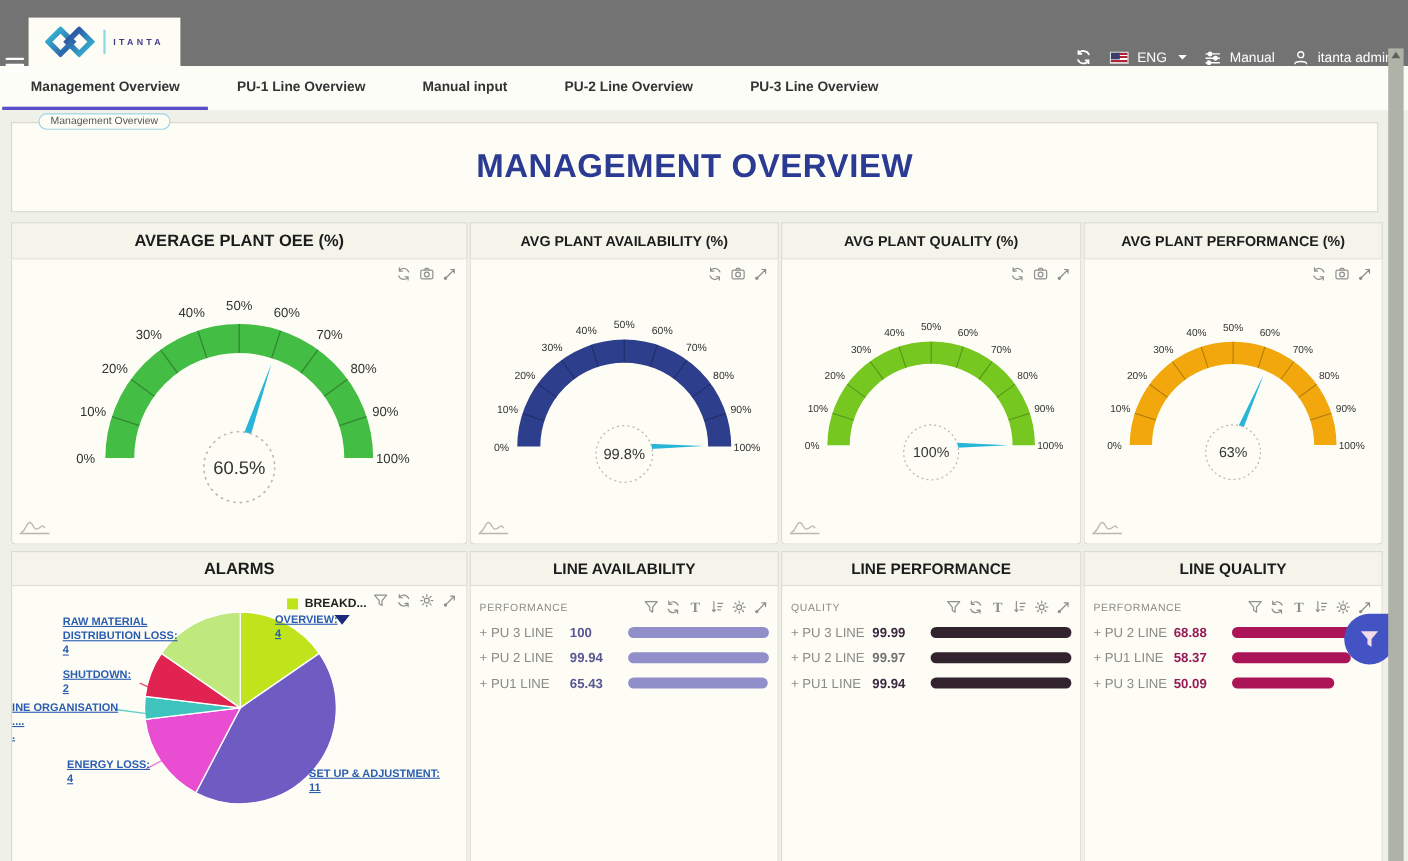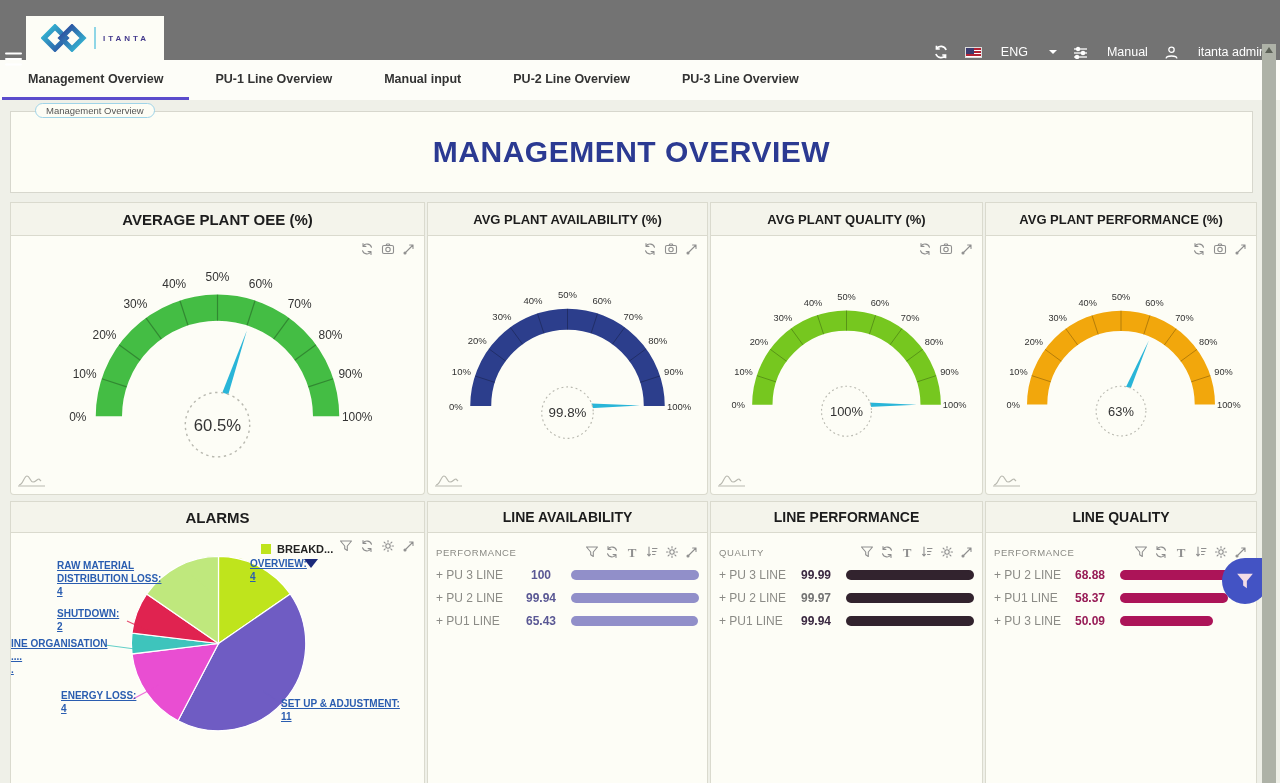--- a/index.html
+++ b/index.html
@@ -6,21 +6,21 @@
   html,body{width:1280px;height:783px;overflow:hidden;background:#eff0e8;
     font-family:"Liberation Sans",sans-serif;}
   
   .topbar{height:60px;background:#737373;display:flex;align-items:flex-end;position:relative;z-index:5}
   .burger{width:26px;display:flex;align-items:center;justify-content:center;cursor:pointer}
   .burger span{display:block;width:17px;height:2.5px;background:#fff;border-radius:1px;box-shadow:0 5.5px 0 #fff,0 -5.5px 0 #fff}
   .logobox{background:#fdfdf6;height:44px;width:138px;display:flex;align-items:center;justify-content:center;gap:7px}
   .logotext{font-size:8px;font-weight:bold;letter-spacing:3px;color:#43398c}
   .logosep{width:2px;height:22px;background:#8fd6e6}
   .topbar-right{margin-left:auto;display:flex;align-items:center;gap:16px;padding-right:14px;color:#fff;font-size:12.5px}
-  .tb-item{display:flex;align-items:center;gap:19px;cursor:pointer;color:#fff}
+  .tb-item{display:flex;align-items:center;gap:8px;cursor:pointer;color:#fff}
   .flag{width:17px;height:11px;background:repeating-linear-gradient(#b22234 0 1.6px,#fff 1.6px 3.2px);position:relative;border:0.5px solid #ddd}
   .flag::after{content:"";position:absolute;left:0;top:0;width:8px;height:6px;background:#3c3b6e}
   .caret{width:0;height:0;border-left:4px solid transparent;border-right:4px solid transparent;border-top:4px solid #fff;margin-left:2px}
   
   .tabbar{height:40px;background:#fdfdf8;display:flex;align-items:stretch;padding-left:2px;position:relative;z-index:4}
   .tab{display:flex;align-items:center;padding:0 26px;font-size:12.5px;font-weight:bold;color:#333;cursor:pointer;border-bottom:3px solid transparent}
   .tab.active{border-bottom-color:#5b4ccc}
   
   .content{position:relative;padding:0 27px 0 10px}
   .titlebox{margin-top:11px;height:82px;background:#fdfdf5;border:1px solid #d7d7cd;position:relative;display:flex;align-items:center;justify-content:center}
@@ -44,21 +44,21 @@
   .al-tri{position:absolute;left:293px;top:26px;width:0;height:0;border-left:7px solid transparent;border-right:7px solid transparent;border-top:9px solid #1b2a7a;z-index:3}
   .pielabel{position:absolute;font-size:10px;font-weight:bold;color:#2a5db0;text-decoration:underline;line-height:1.3;cursor:pointer;z-index:2}
   .pie-holder{position:absolute;left:105px;top:8px;width:205px;height:205px}
   .pie-lines{position:absolute;inset:0;pointer-events:none}
   
   .t-head{display:flex;align-items:center;padding:12px 8px 4px 8px}
   .t-col{flex:1;font-size:9.5px;letter-spacing:.6px;color:#8a8a84}
   .t-icons{display:flex;gap:6px}
   .t-row{display:flex;align-items:center;height:23px;padding:0 8px;cursor:pointer}
   .t-label{flex:1;color:#8b8b86;font-size:12px}
-  .t-val{width:46px;text-align:center;font-size:12px;margin-right:7px;font-weight:bold}
+  .t-val{width:46px;text-align:left;font-size:12px;margin-right:7px;font-weight:bold}
   .t-bar{width:128px}
   .t-bar i{display:block;height:10px;border-radius:5px}
   
   .scrollbar{position:absolute;top:44px;right:4px;width:14px;height:739px;background:#aeb2a7;z-index:6}
   .scrollbar .up{position:absolute;top:3px;left:3px;width:0;height:0;border-left:4px solid transparent;border-right:4px solid transparent;border-bottom:6px solid #5c6157}
   .fab{position:absolute;top:558px;right:12px;width:46px;height:46px;background:#4353c4;border-radius:23px 4px 23px 23px;display:flex;align-items:center;justify-content:center;z-index:5;cursor:pointer}
 </style>
 </head>
 <body>
 

